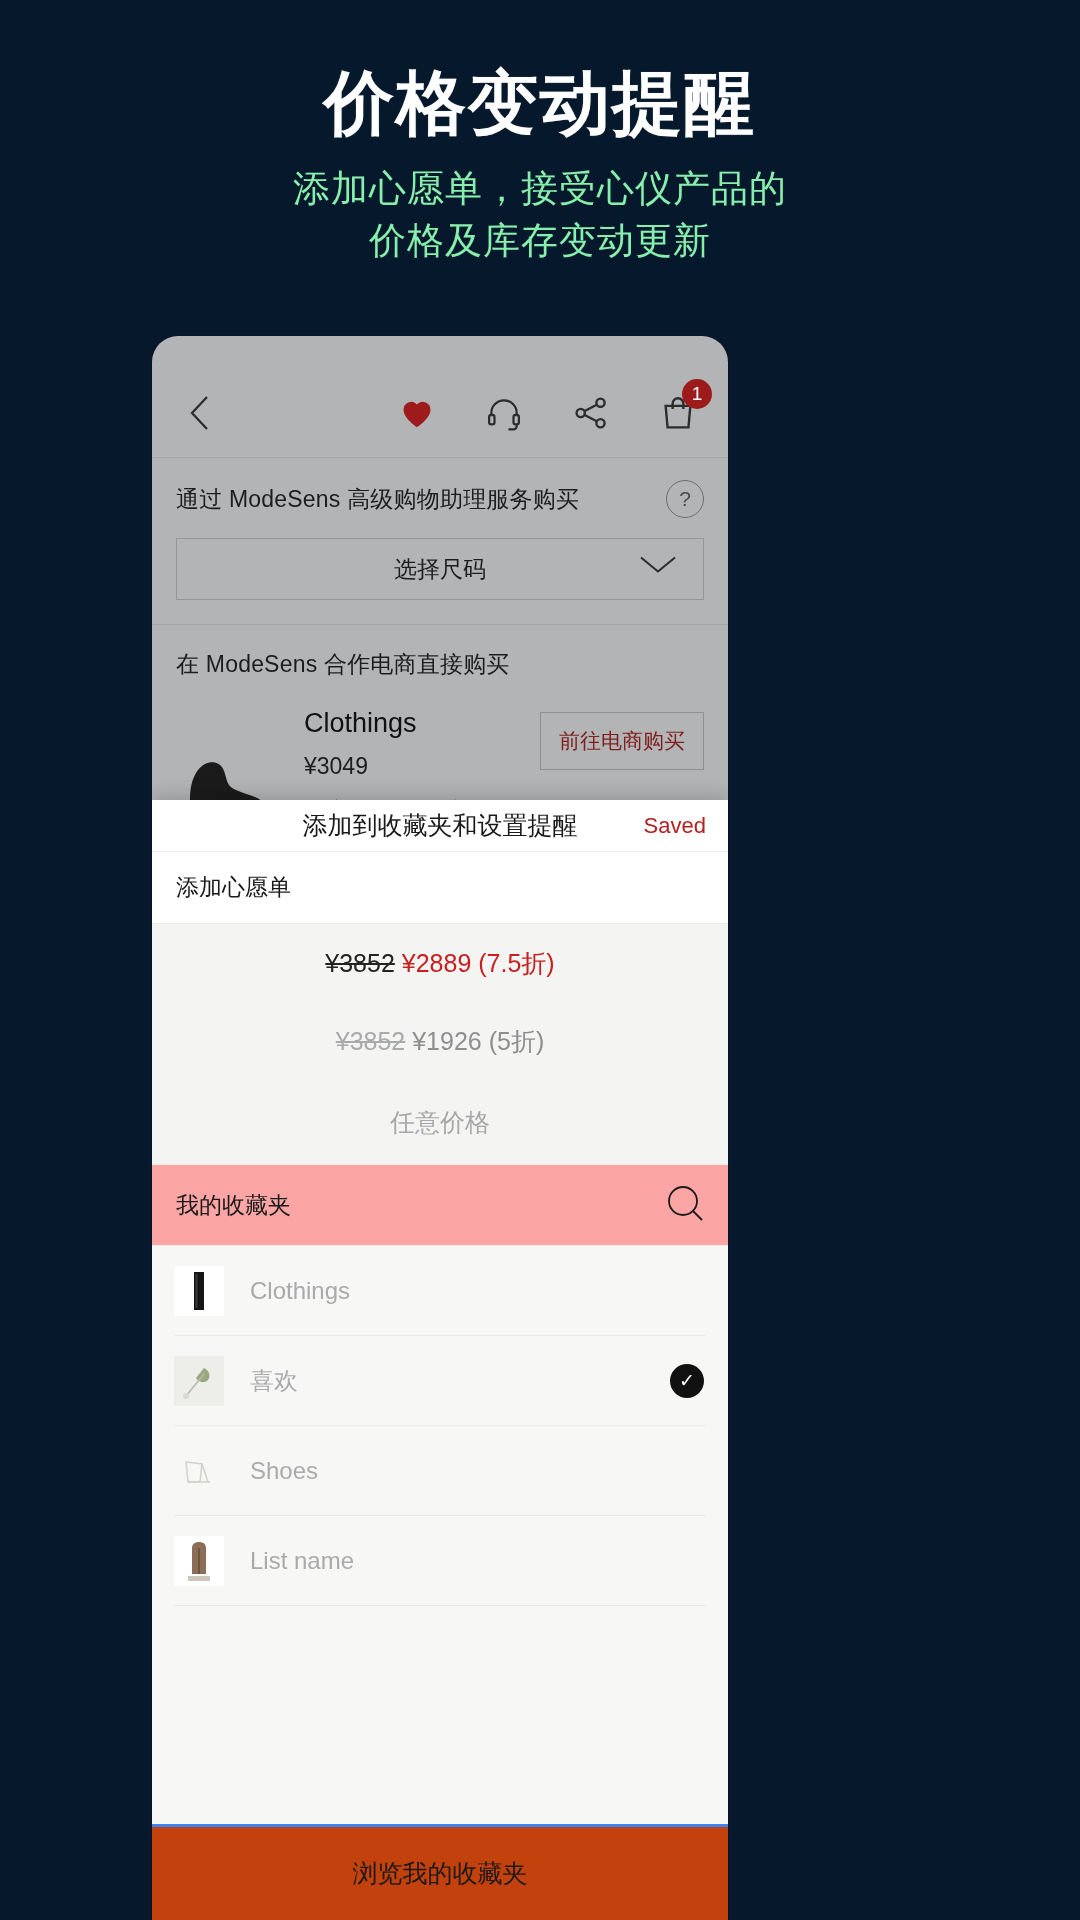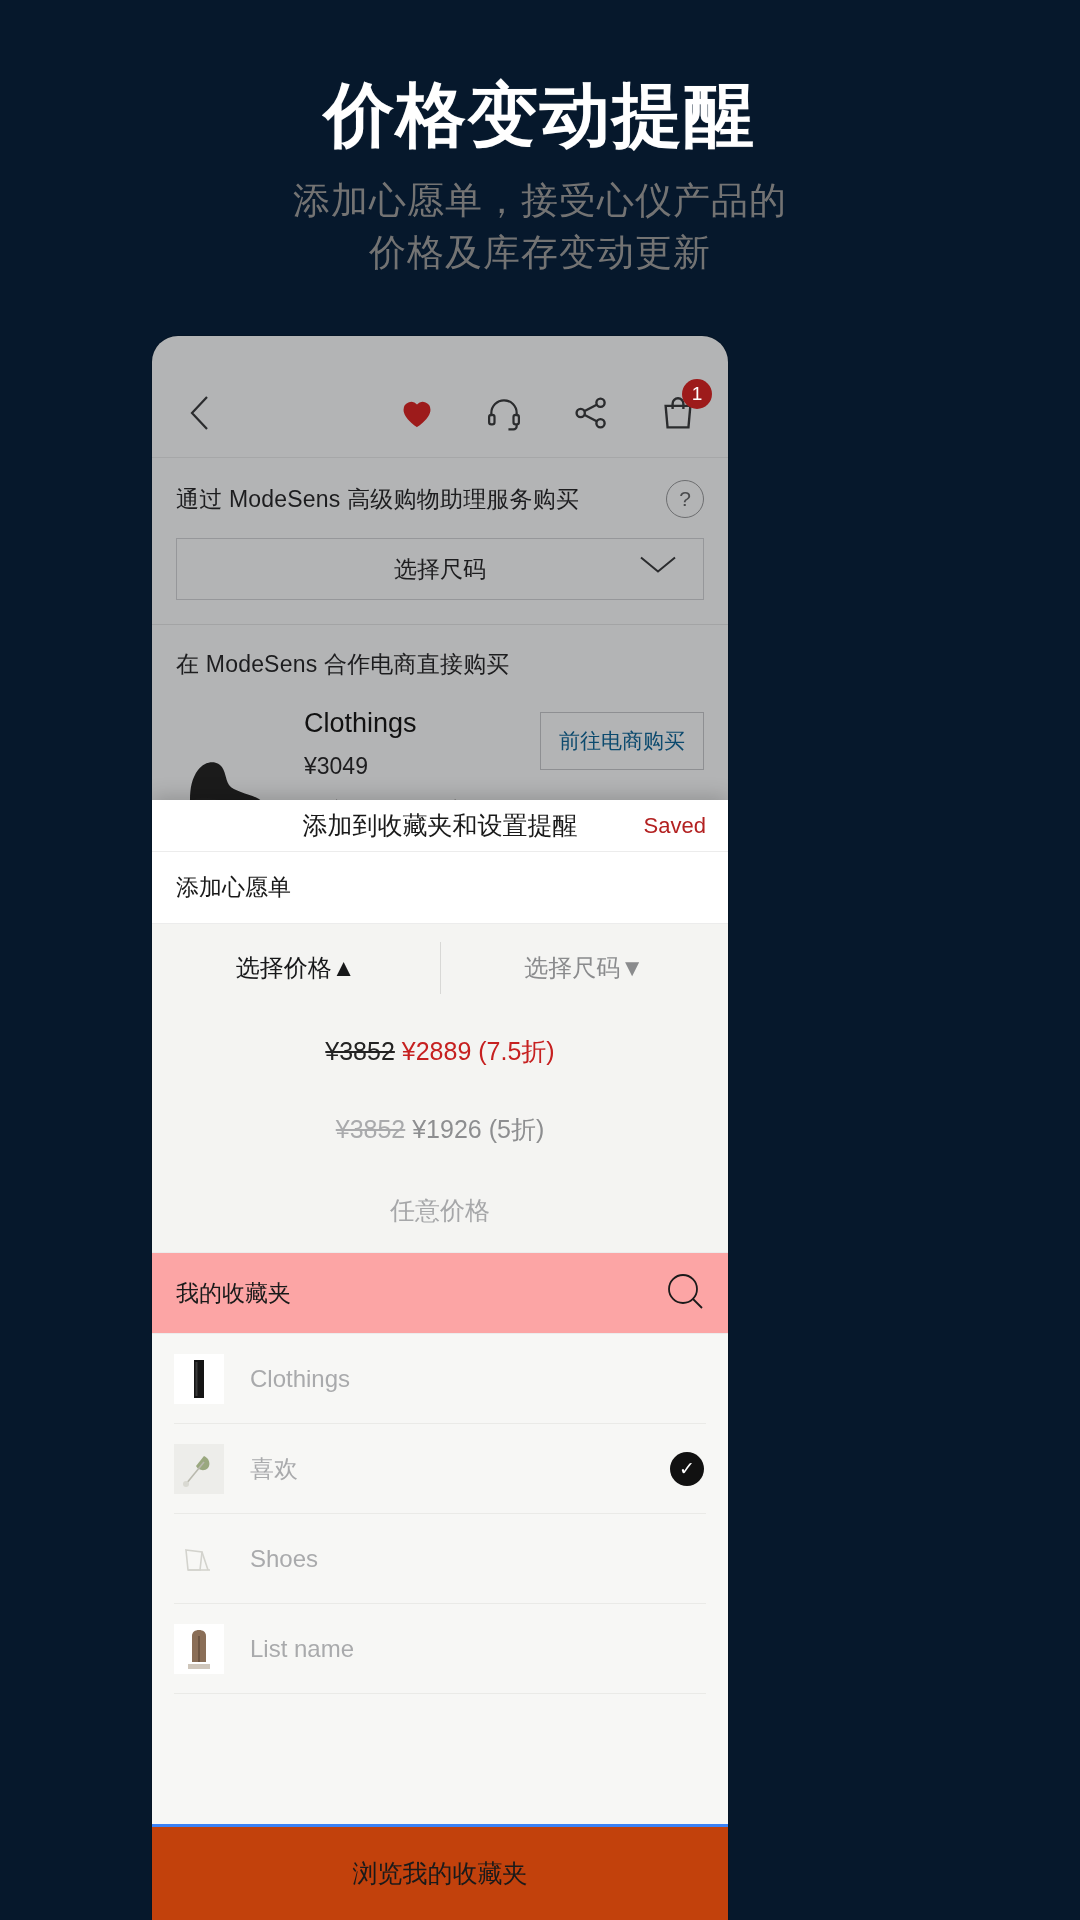--- a/index.html
+++ b/index.html
@@ -15,39 +15,39 @@
   .stage {
     position: relative;
     width: 1080px; height: 1920px;
     background: #06182c;
     overflow: hidden;
   }
 
   
   .promo {
     position: absolute;
-    left: 0; top: 12px; width: 1080px;
+    left: 0; top: 0; width: 1080px;
     text-align: center;
     color: #ffffff;
     padding-top: 62px;
   }
   .promo-title {
     font-size: 70px;
     font-weight: 700;
     letter-spacing: 2px;
     line-height: 1.18;
     text-shadow: 0 0 1px rgba(255,255,255,.35);
   }
   .promo-sub {
     margin-top: 18px;
     font-size: 37px;
     font-weight: 400;
     line-height: 1.42;
     letter-spacing: 1px;
-    color: #737373;
+    color: #86efac;
   }
 
   
   .phone {
     position: absolute;
     left: 152px; top: 336px;
     width: 576px; height: 1584px;
     background: #b3b4b5;
     border-radius: 26px 26px 0 0;
     overflow: hidden;
@@ -120,21 +120,21 @@
   }
   .m-info { flex: 1 1 auto; padding-left: 16px; padding-top: 6px; }
   .m-name { font-size: 27px; color: #111; margin-bottom: 14px; }
   .m-price { font-size: 23px; color: #1d1d1f; margin-bottom: 16px; }
   .m-stock { font-size: 22px; color: #1d1d1f; margin-bottom: 8px; }
   .m-sizes { font-size: 22px; color: #6e7072; }
   .m-right { display: flex; flex-direction: column; align-items: flex-end; justify-content: flex-start; padding-top: 10px; }
   .m-btn {
     border: 1px solid #8e8f92;
     padding: 14px 18px;
-    font-size: 21px; color: #0c4a6e;
+    font-size: 21px; color: #7f1d1d;
     background: transparent;
     white-space: nowrap;
   }
   .m-plus { font-size: 38px; color: #3b3c3e; margin-top: 34px; line-height: 1; }
 
   .merchant2 { padding-top: 14px; }
   .merchant2 .m-name { opacity: .95; }
 
   
   .sheet {
@@ -349,25 +349,20 @@
     <div class="sheet">
 
       <div class="sheet-head">
         <div class="sheet-head-title">添加到收藏夹和设置提醒</div>
         <div class="sheet-saved">Saved</div>
       </div>
 
       <div class="sheet-sub">添加心愿单</div>
 
       <div class="alert-panel">
-        <div class="tabs">
-          <div class="tab active">选择价格▲</div>
-          <div class="tab-div"></div>
-          <div class="tab inactive">选择尺码▼</div>
-        </div>
 
         <div class="price-opt po1">
           <span class="strike">¥3852</span>&nbsp;<span>¥2889 (7.5折)</span>
         </div>
 
         <div class="price-opt po2">
           <span class="strike">¥3852</span>&nbsp;<span>¥1926 (5折)</span>
         </div>
 
         <div class="price-opt po3">任意价格</div>

